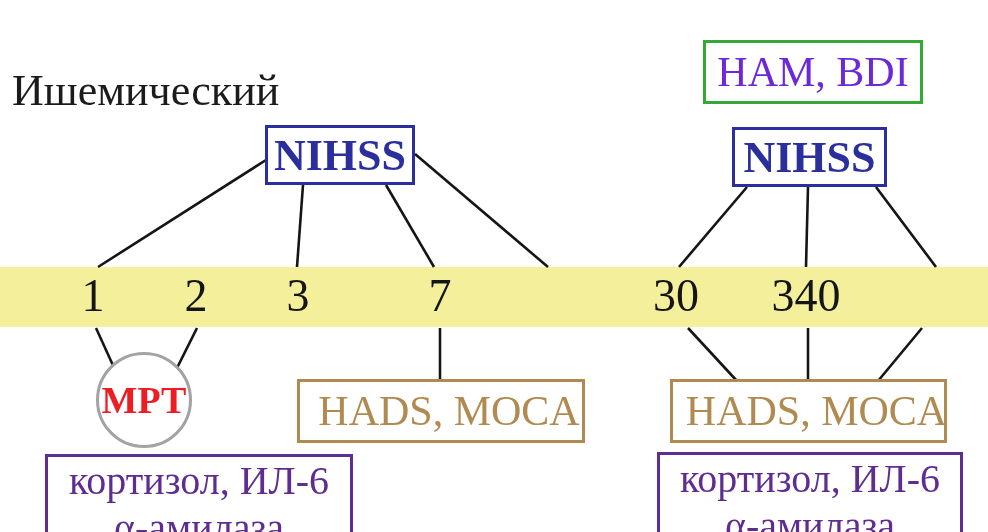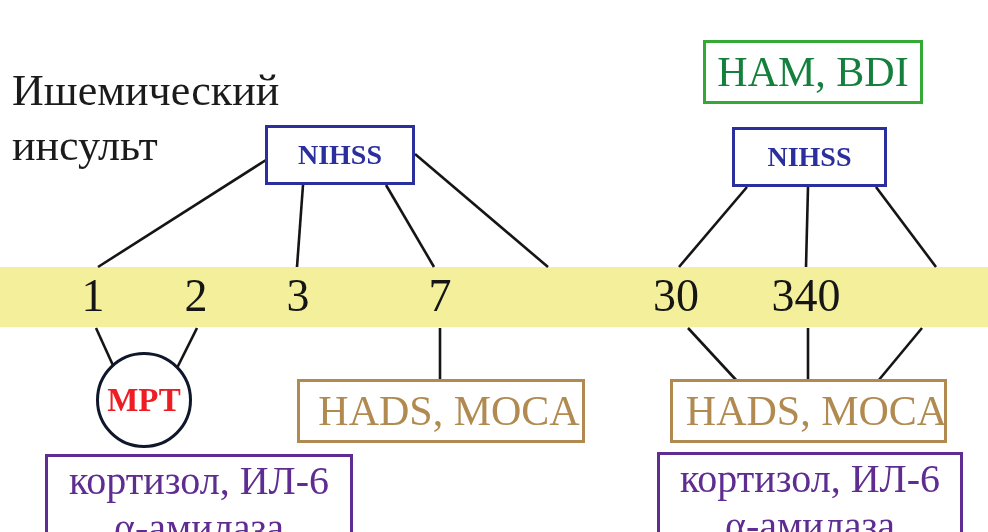--- a/index.html
+++ b/index.html
@@ -17,36 +17,36 @@
     transform:translateX(-50%);font-size:46px;color:#151515;z-index:2;white-space:nowrap;
   }
   .title{
     position:absolute;left:12px;top:36px;font-size:44px;line-height:55px;
     color:#1b1b1b;z-index:2;
   }
   .box{
     position:absolute;display:flex;align-items:center;justify-content:center;
     background:#ffffff;z-index:3;box-sizing:border-box;white-space:nowrap;
   }
-  .nihss{border:3px solid #2b2f9e;color:#2b2f9e;font-weight:bold;font-size:28px;}
+  .nihss{border:3px solid #2b2f9e;color:#2b2f9e;font-weight:bold;font-size:44px;}
   .nihss-left{left:265px;top:98px;width:150px;height:60px;}
   .nihss-right{left:732px;top:100px;width:155px;height:60px;}
-  .hambdi{left:703px;top:13px;width:220px;height:64px;border:3px solid #35a936;color:#15803d;font-size:42px;}
+  .hambdi{left:703px;top:13px;width:220px;height:64px;border:3px solid #35a936;color:#6d28d9;font-size:42px;}
   .hads{border:3px solid #b08a50;color:#b08a50;font-size:42px;padding-left:16px;}
   .hads-left{left:297px;top:352px;width:288px;height:64px;}
   .hads-right{left:670px;top:352px;width:277px;height:64px;}
   .biom{
     border:3px solid #5f2d91;color:#5f2d91;font-size:40px;line-height:47px;
     flex-direction:column;
   }
   .biom-left{left:45px;top:427px;width:308px;height:100px;}
   .biom-right{left:657px;top:425px;width:306px;height:100px;}
   .mrt{
     position:absolute;left:96px;top:325px;width:96px;height:96px;border-radius:50%;
-    border:3px solid #0f172a;color:#ee1c23;font-weight:bold;font-size:33px;
+    border:3px solid #a3a3a3;color:#ee1c23;font-weight:bold;font-size:38px;
     display:flex;align-items:center;justify-content:center;background:#ffffff;z-index:3;
     box-sizing:border-box;
   }
 </style>
 </head>
 <body>
 
 <div class="canvas">
 
   <div class="band"></div>
@@ -68,21 +68,20 @@
 
       <line x1="440" y1="301" x2="440" y2="354"></line>
       <line x1="688" y1="301" x2="737" y2="354"></line>
       <line x1="808" y1="301" x2="808" y2="354"></line>
       <line x1="922" y1="301" x2="878" y2="354"></line>
     </g>
   </svg>
 
   <div class="title">
     <div>Ишемический</div>
-    <div>инсульт</div>
   </div>
 
   <span class="day" style="left:93px">1</span>
   <span class="day" style="left:196px">2</span>
   <span class="day" style="left:298px">3</span>
   <span class="day" style="left:440px">7</span>
   <span class="day" style="left:676px">30</span>
   <span class="day" style="left:806px">340</span>
 
   <div class="box hambdi">HAM, BDI</div>

